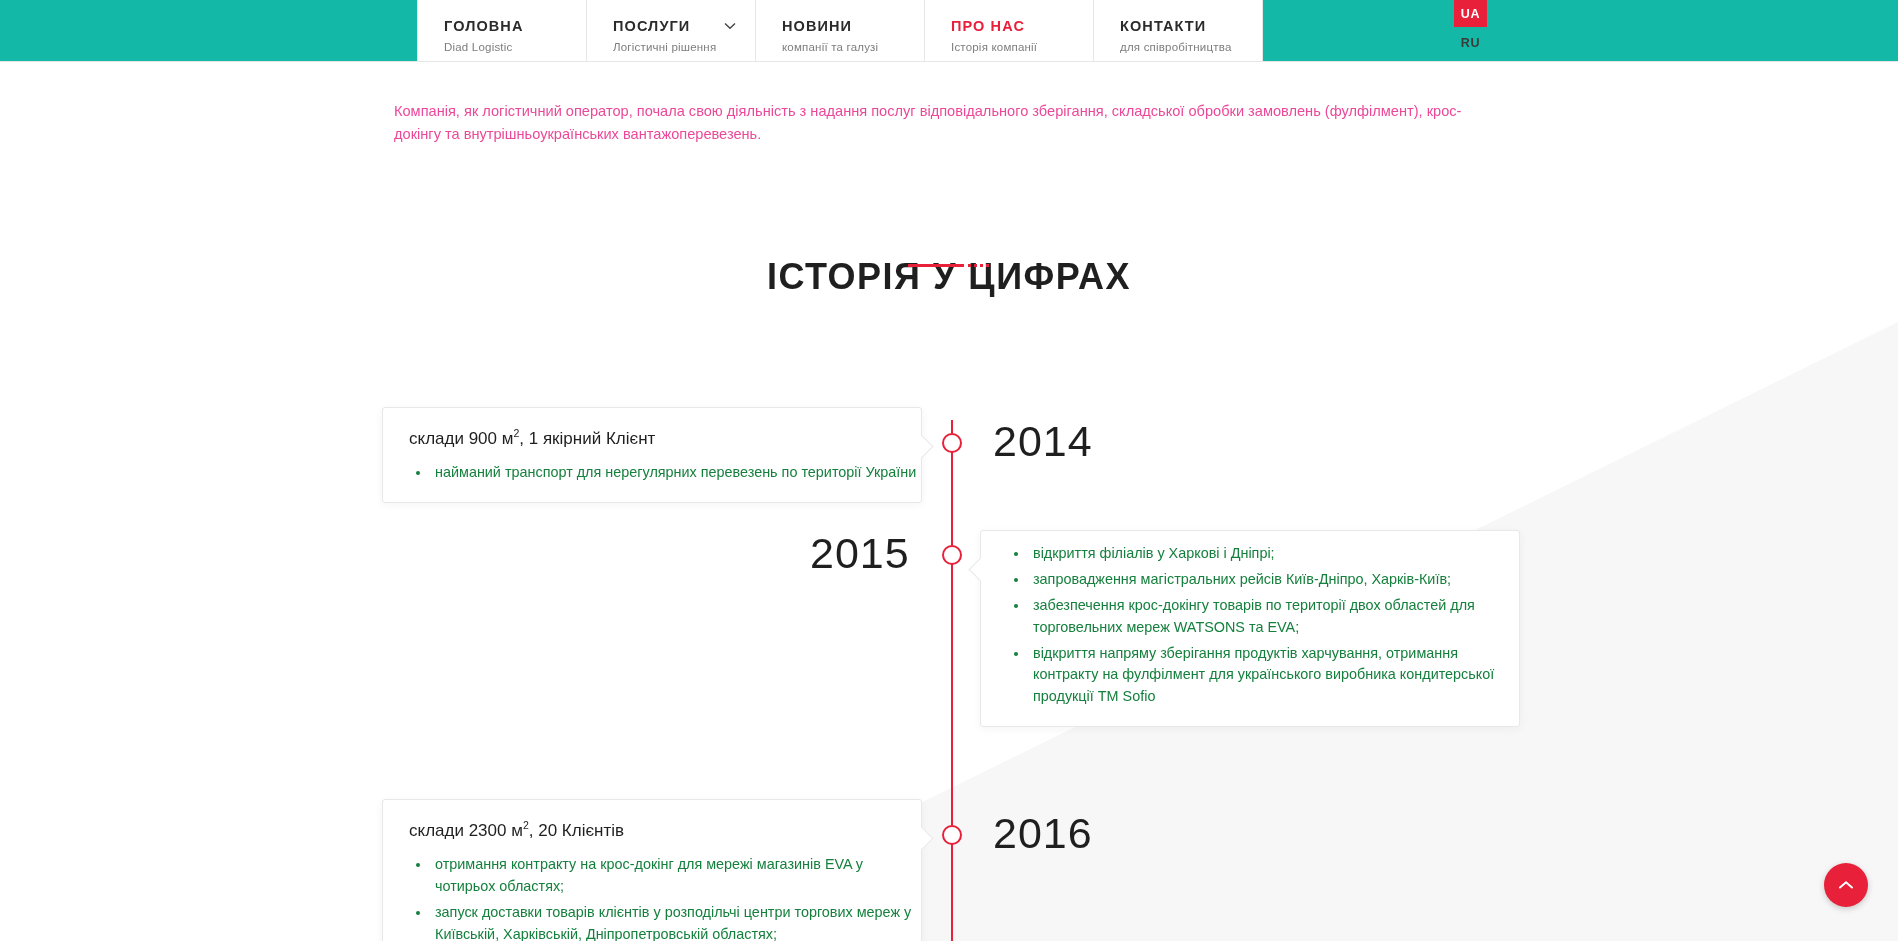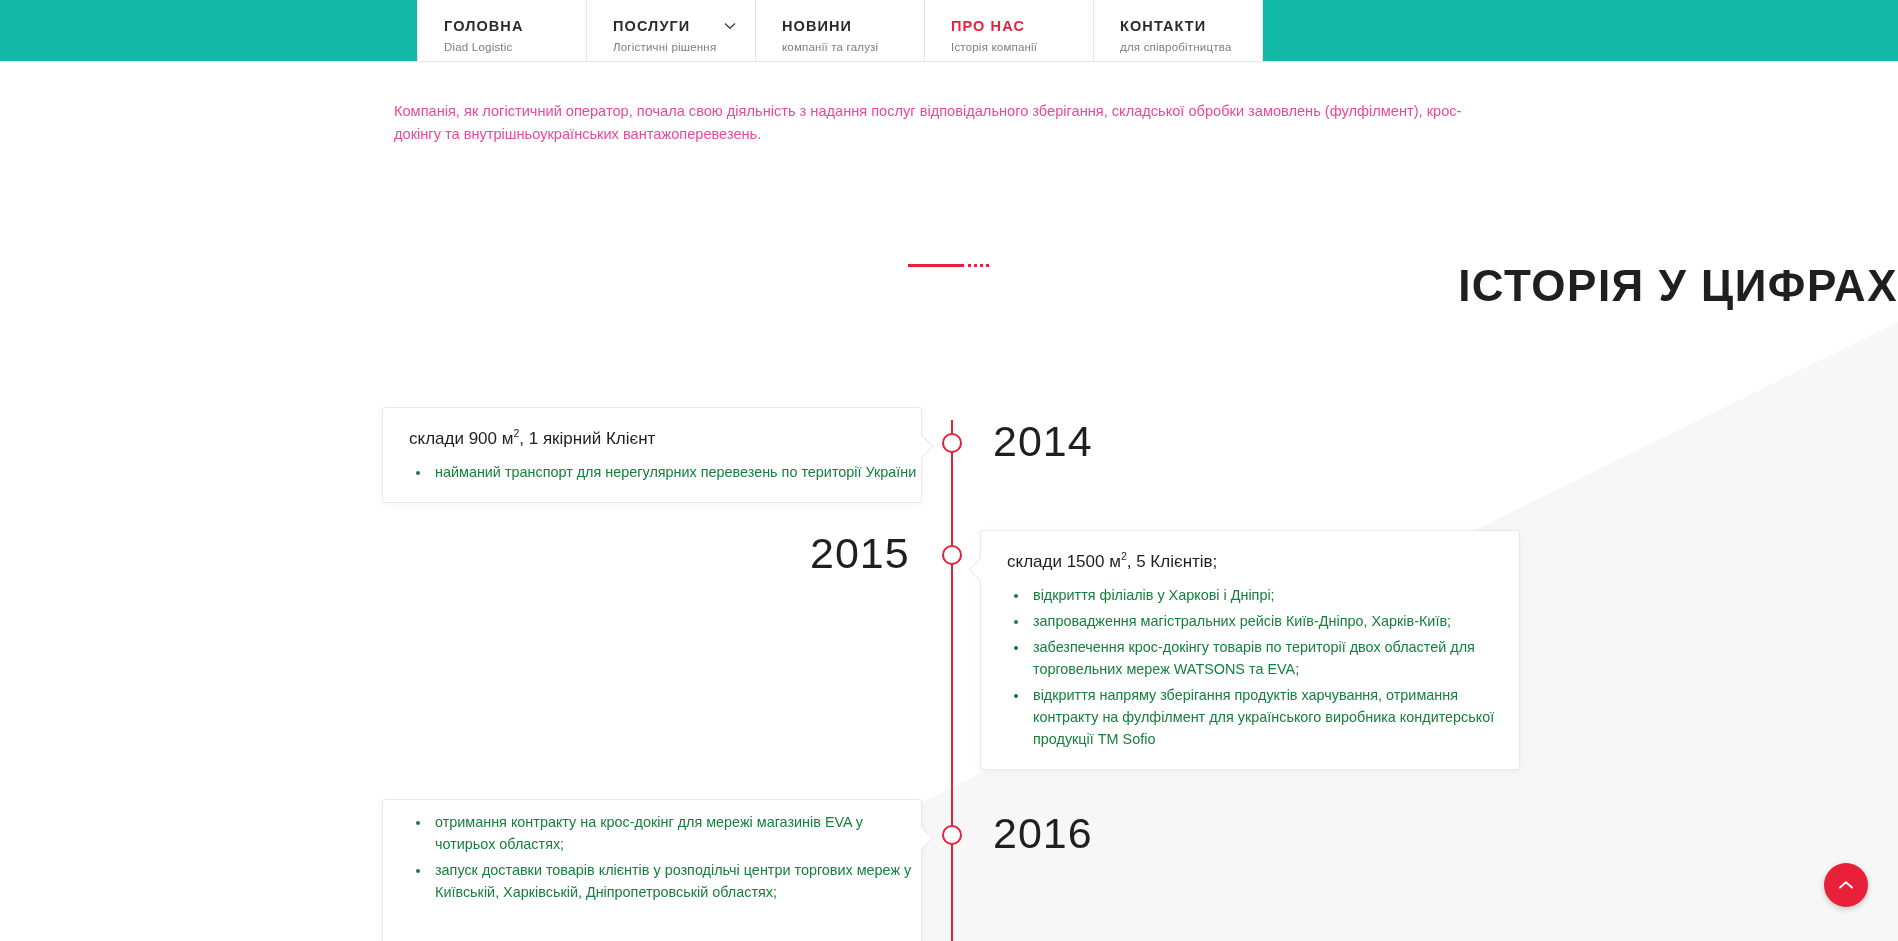--- a/index.html
+++ b/index.html
@@ -121,22 +121,22 @@
     width: 1090px;
     font-size: 14.6px;
     line-height: 1.62;
     color: #ec4899;
   }
 
   .section-title {
     position: absolute;
     top: 170px; left: 0;
     width: 1898px;
-    text-align: right;
-    font-size: 44px;
+    text-align: center;
+    font-size: 36px;
     font-weight: 700;
     letter-spacing: 1.5px;
     color: #1f1f1f;
     text-transform: uppercase;
     font-family: "Liberation Sans", sans-serif;
   }
   .title-underline {
     position: absolute;
     top: 193px; left: 0;
     width: 1898px;
@@ -274,20 +274,24 @@
       <div class="nav-sub">Історія компанії</div>
     </div>
 
     <div class="nav-item">
       <div class="nav-title">КОНТАКТИ</div>
       <div class="nav-sub">для співробітництва</div>
     </div>
 
   </nav>
 
+  <div class="lang-box">
+    <div class="lang-ua">UA</div>
+    <div class="lang-ru">RU</div>
+  </div>
 </div>
 
 <div class="bg-diagonal">
   <svg width="1898" height="879" viewBox="0 0 1898 879">
     <polygon points="1898,260 1898,879 640,879" fill="#f7f7f7"></polygon>
   </svg>
 </div>
 
 <div class="content">
 
@@ -308,34 +312,34 @@
       <span>склади 900 м</span><sup>2</sup><span>, 1 якірний Клієнт</span>
     </div>
     <ul>
       <li>найманий транспорт для нерегулярних перевезень по території України</li>
     </ul>
   </div>
 
   <div class="tl-node" style="top:483px;"></div>
   <div class="year" style="top:467px; left:810px;">2015</div>
   <div class="card card-right" style="left:980px; top:468px; width:540px;">
-    <div class="card-head">
-      <span>склади 1500 м</span><sup>2</sup><span>, 5 Клієнтів;</span>
-    </div>
     <ul>
       <li>відкриття філіалів у Харкові і Дніпрі;</li>
       <li>запровадження магістральних рейсів Київ-Дніпро, Харків-Київ;</li>
       <li>забезпечення крос-докінгу товарів по території двох областей для торговельних мереж WATSONS та EVA;</li>
       <li>відкриття напряму зберігання продуктів харчування, отримання контракту на фулфілмент для українського виробника кондитерської продукції ТМ Sofio</li>
     </ul>
   </div>
 
   <div class="tl-node" style="top:763px;"></div>
   <div class="year" style="top:747px; left:993px;">2016</div>
   <div class="card card-left" style="left:382px; top:737px; width:540px; height:210px;">
+    <div class="card-head">
+      <span>склади 2300 м</span><sup>2</sup><span>, 20 Клієнтів</span>
+    </div>
     <ul>
       <li>отримання контракту на крос-докінг для мережі магазинів EVA у чотирьох областях;</li>
       <li>запуск доставки товарів клієнтів у розподільчі центри торгових мереж у Київській, Харківській, Дніпропетровській областях;</li>
 
     </ul>
   </div>
 
 </div>
 
 <div class="scroll-top">

